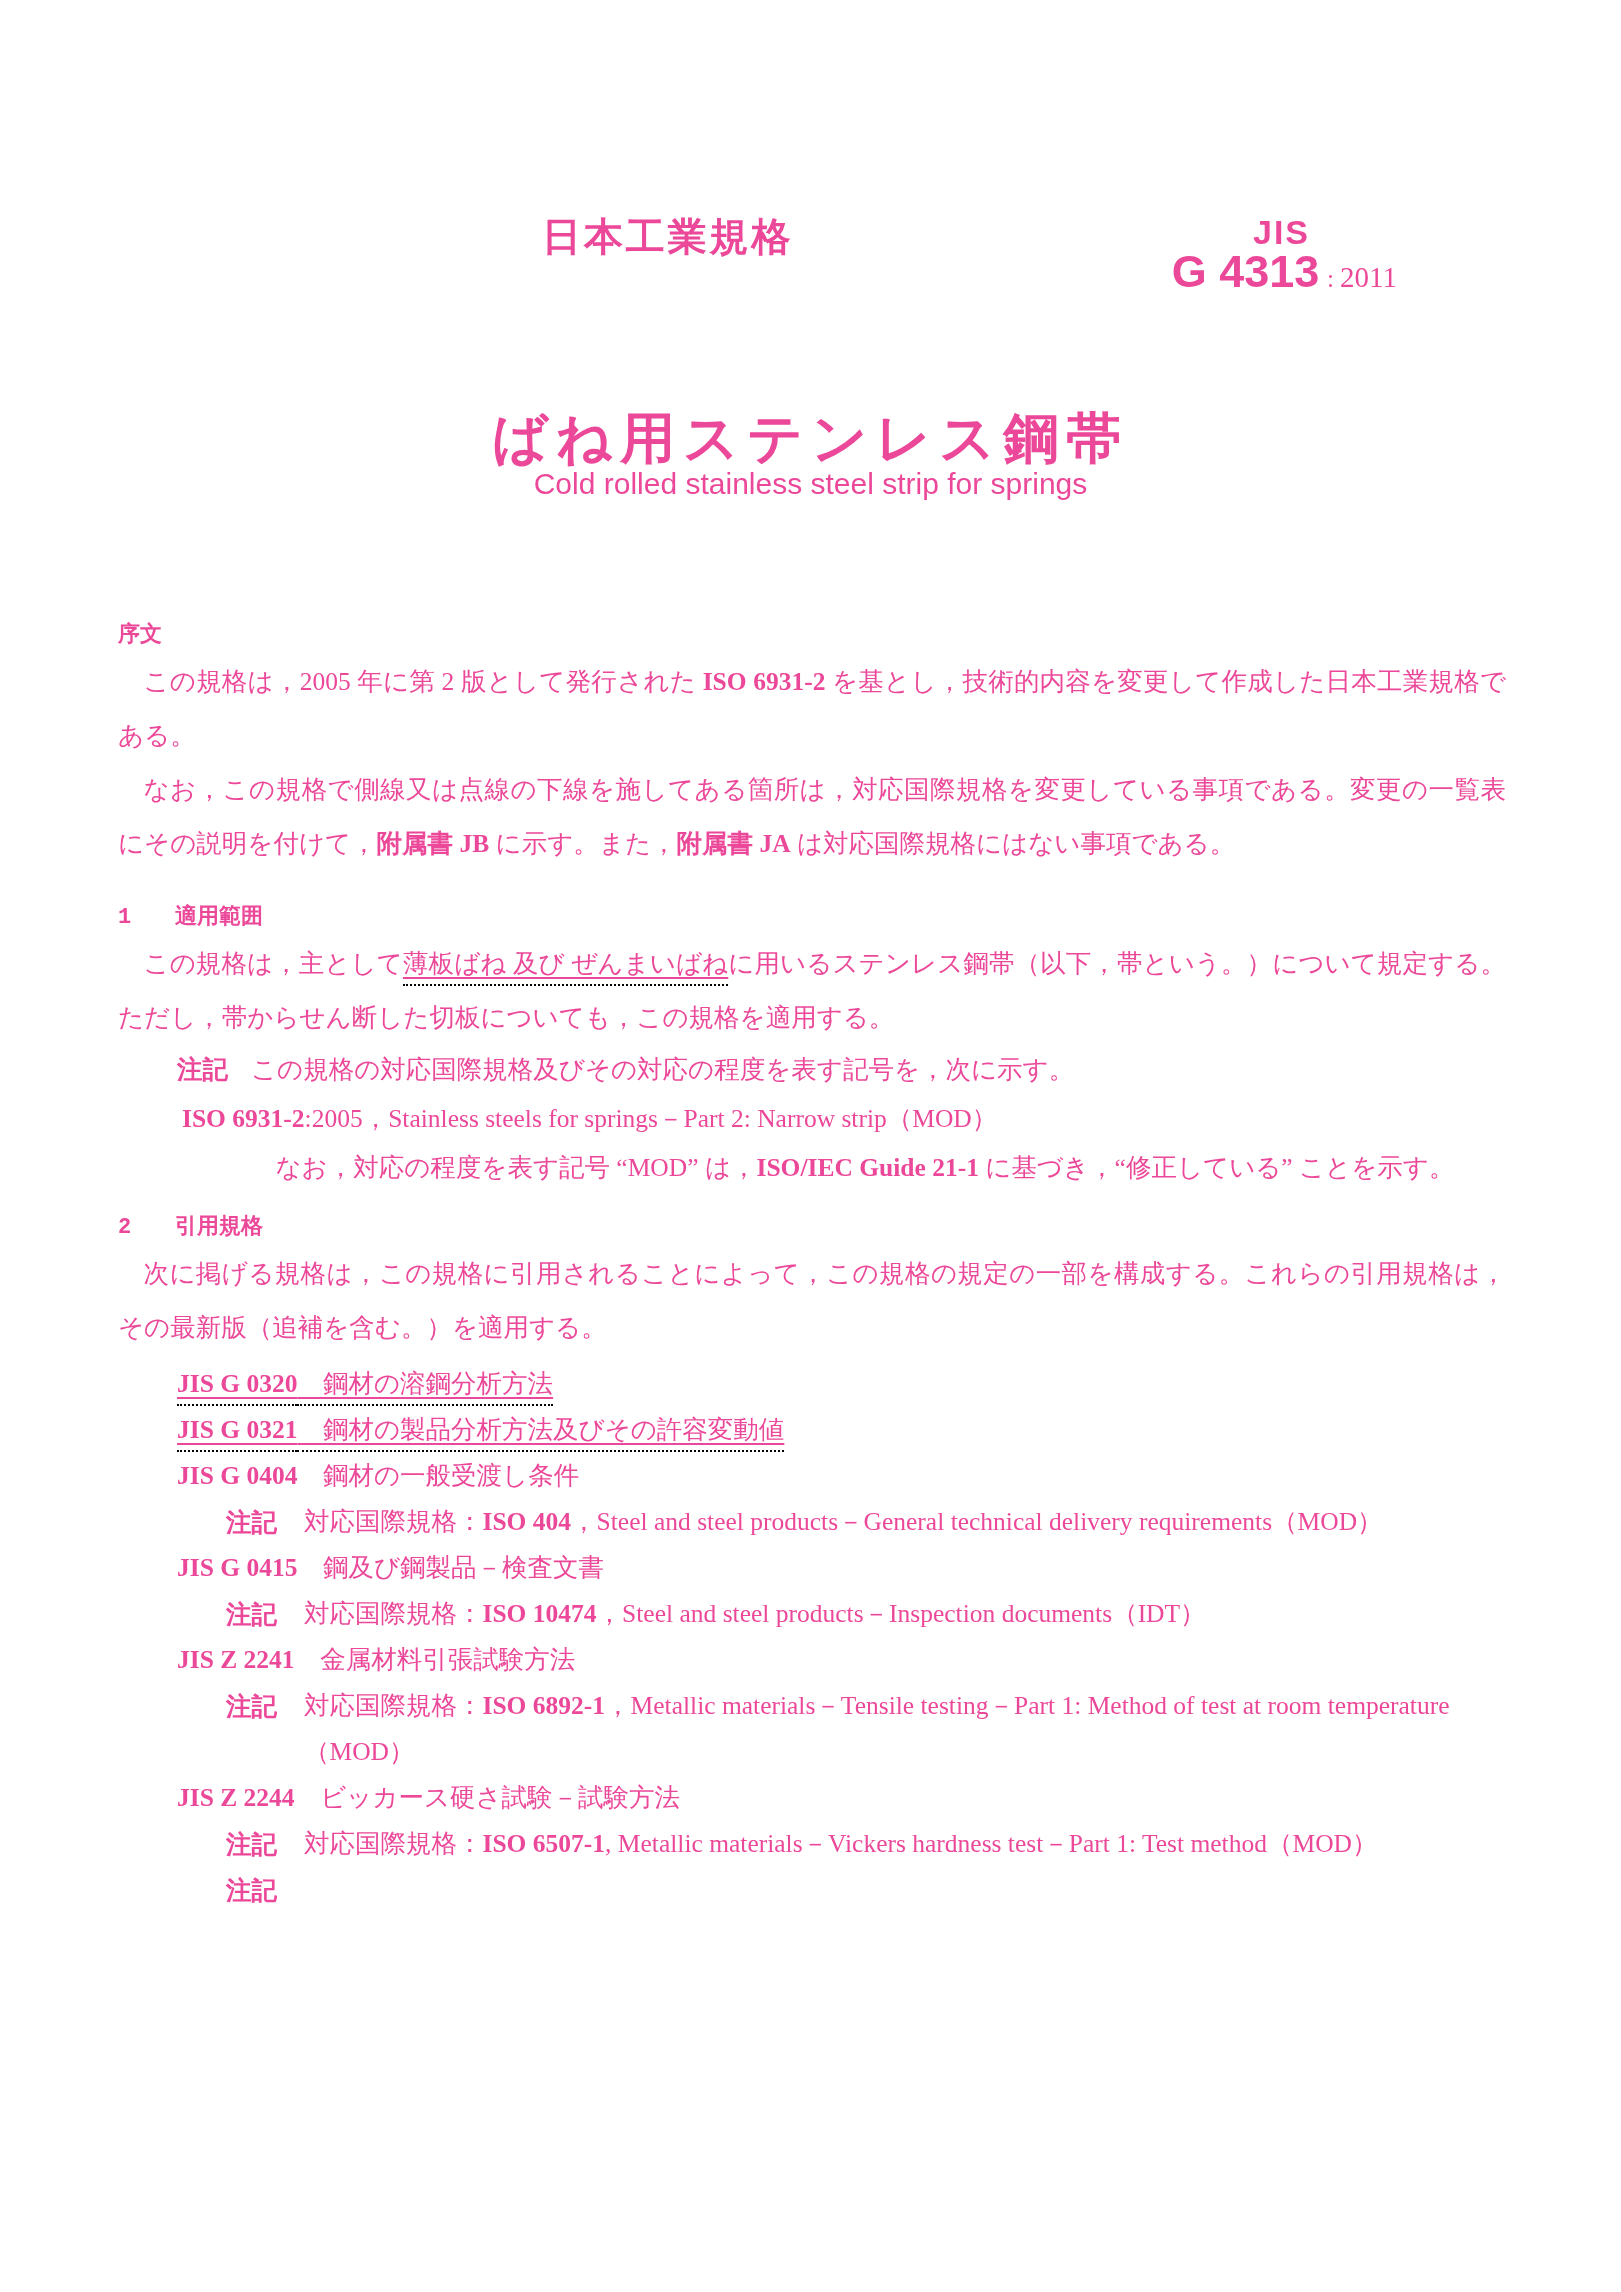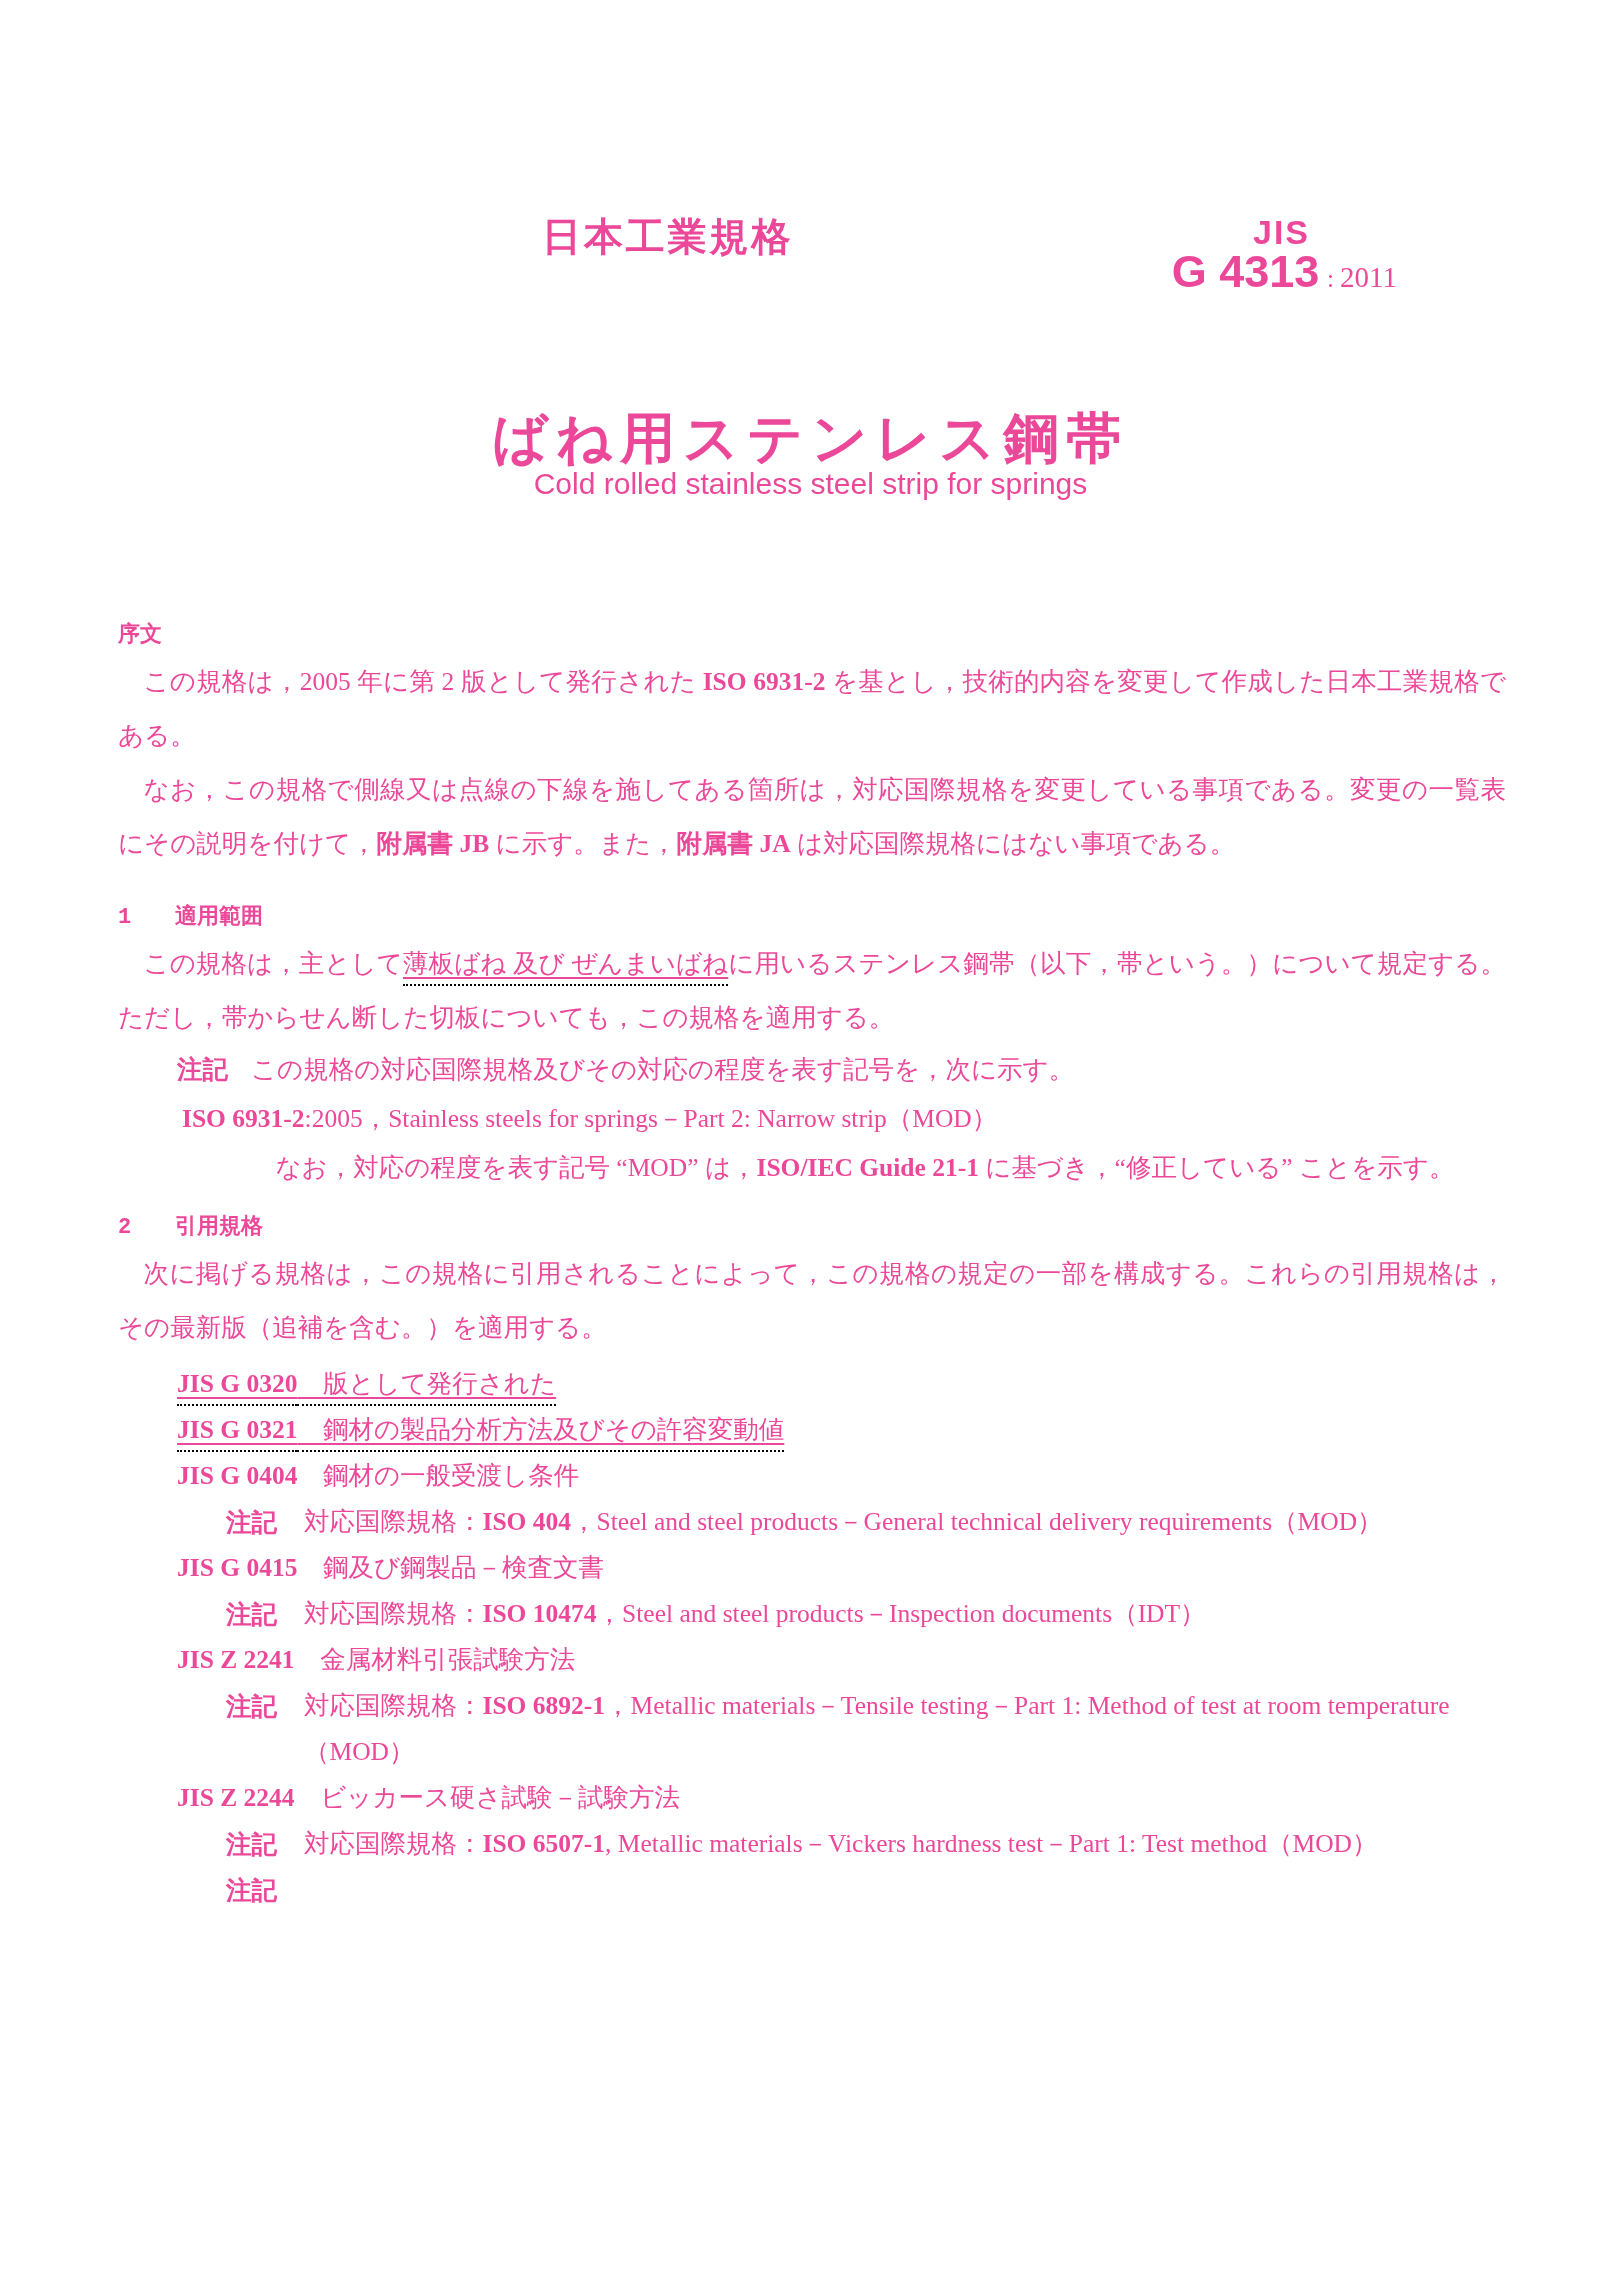--- a/index.html
+++ b/index.html
@@ -118,21 +118,21 @@
     </div>
     <div class="note-sub"><span class="b">ISO 6931-2</span><span>:2005，Stainless steels for springs－Part 2: Narrow strip（MOD）</span></div>
     <div class="note-sub2"><span>なお，対応の程度を表す記号 “MOD” は，</span><span class="b">ISO/IEC Guide 21-1</span><span> に基づき，“修正している” ことを示す。</span></div>
 
     <div class="h-sec" style="margin-top:16px;">
       <span class="sec-no">2</span><span>引用規格</span>
     </div>
     <p class="para"><span>次に掲げる規格は，この規格に引用されることによって，この規格の規定の一部を構成する。これらの引用規格は，その最新版（追補を含む。）を適用する。</span></p>
 
     <div class="refs">
-      <div class="ref-item"><span class="b u2">JIS G 0320</span><span class="u2">　版として発行された</span></div>
+      <div class="ref-item"><span class="b u2">JIS G 0320</span><span class="u2">　鋼材の溶鋼分析方法</span></div>
       <div class="ref-item"><span class="b u2">JIS G 0321</span><span class="u2">　鋼材の製品分析方法及びその許容変動値</span></div>
 
       <div class="ref-item"><span class="b">JIS G 0404</span><span>　鋼材の一般受渡し条件</span></div>
       <div class="ref-note">
         <span class="note-label">注記</span>
         <span><span>対応国際規格：</span><span class="b">ISO 404</span><span>，Steel and steel products－General technical delivery requirements（MOD）</span></span>
       </div>
 
       <div class="ref-item"><span class="b">JIS G 0415</span><span>　鋼及び鋼製品－検査文書</span></div>
       <div class="ref-note">

